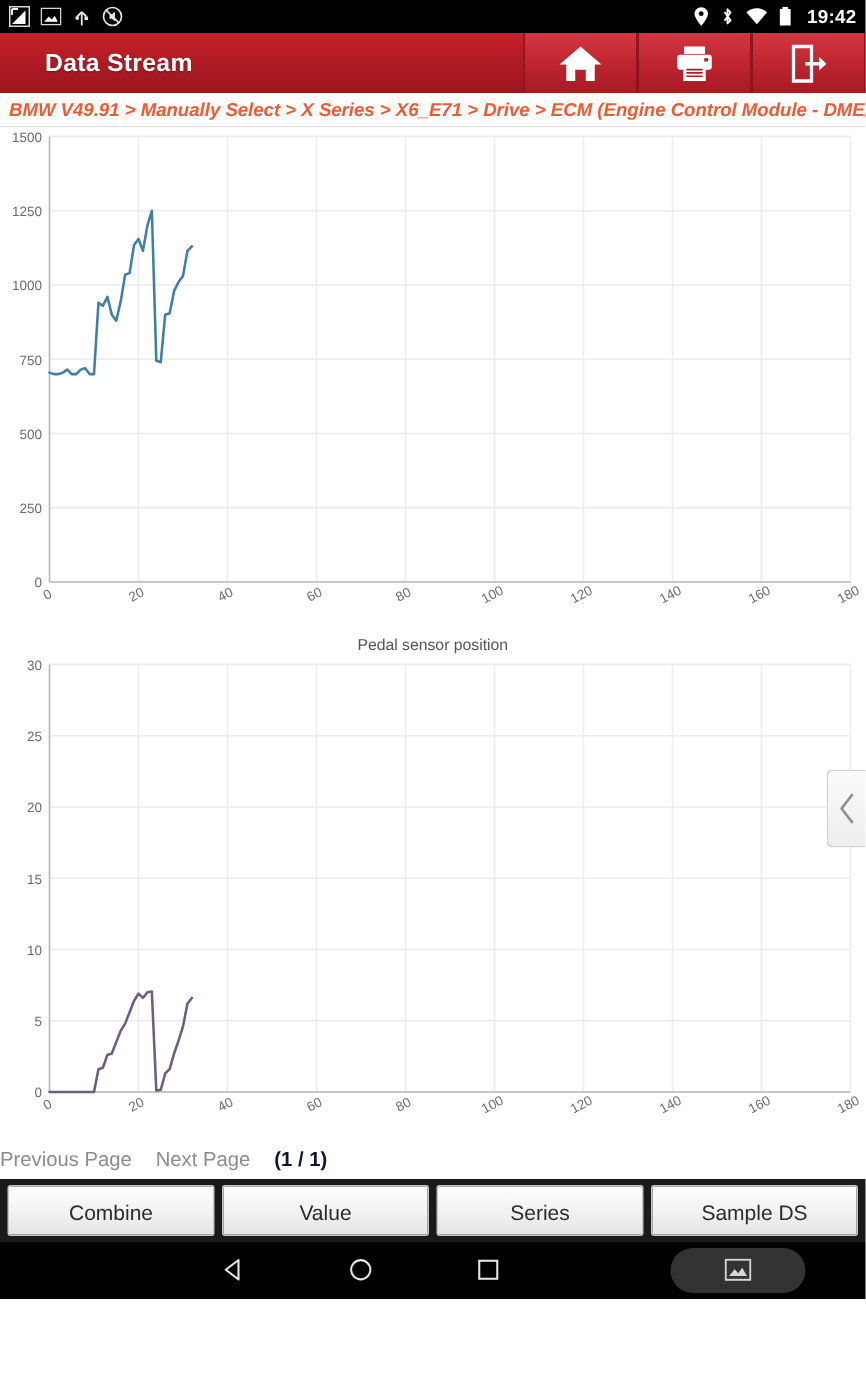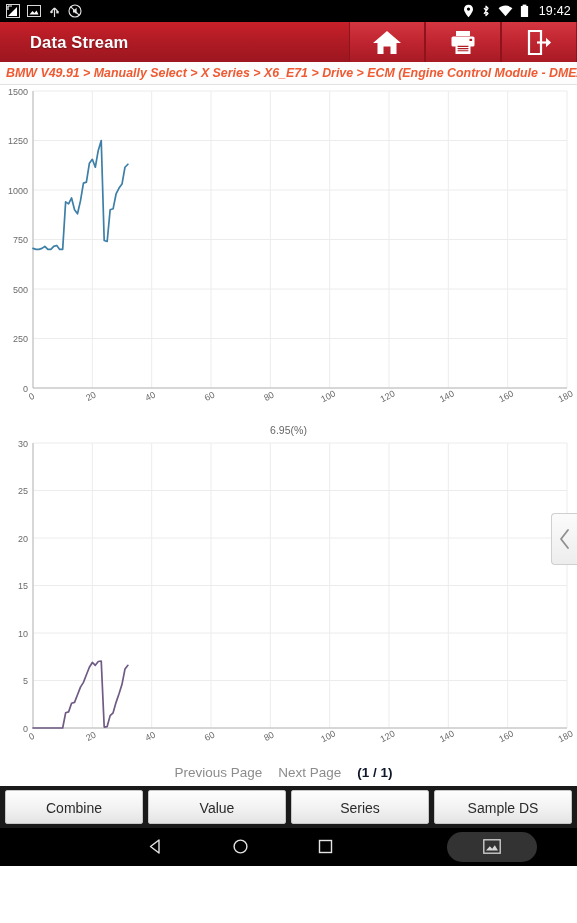--- a/index.html
+++ b/index.html
@@ -12,21 +12,21 @@
   .screen{position:relative;width:577px;height:923px;}
 
   
   .statusbar{
     height:22px;background:#000;color:#fff;
     display:flex;align-items:center;justify-content:space-between;
     padding:0 6px;box-sizing:border-box;
   }
   .sb-left,.sb-right{display:flex;align-items:center;gap:7px;}
   .sb-ico{display:block;}
-  .sb-clock{font-size:12.5px;font-weight:normal;letter-spacing:.2px;margin-left:3px;}
+  .sb-clock{font-size:12.5px;font-weight:bold;letter-spacing:.2px;margin-left:3px;}
 
   
   .titlebar{
     height:40px;position:relative;
     background:linear-gradient(to bottom,#c8202a 0%,#b01b24 48%,#9c1620 100%);
     display:flex;align-items:center;
   }
   .apptitle{
     color:#fff;font-size:16.5px;font-weight:bold;padding-left:30px;
     letter-spacing:.2px;text-shadow:0 1px 1px rgba(0,0,0,.35);
@@ -60,21 +60,21 @@
     position:absolute;right:0;top:428px;width:26px;height:52px;
     background:linear-gradient(to bottom,#fbfbfb,#ededed);
     border:1px solid #cfcfcf;border-right:none;
     border-top-left-radius:4px;border-bottom-left-radius:4px;
     display:flex;align-items:center;justify-content:center;
     box-sizing:border-box;
   }
 
   
   .pager{
-    height:26px;display:flex;align-items:center;justify-content:center;
+    height:26px;display:flex;align-items:center;justify-content:flex-start;
     gap:16px;padding-right:10px;background:#fff;
   }
   .pager span{font-size:13.5px;color:#8c8c8c;}
   .pager .pg-count{color:#0f172a;font-weight:bold;}
 
   
   .btnbar{
     height:42px;background:#1a1a1a;
     display:flex;align-items:center;gap:5px;padding:0 5px;box-sizing:border-box;
   }
@@ -212,21 +212,21 @@
           <text x="389" y="314" text-anchor="middle" font-family="&quot;Liberation Sans&quot;,sans-serif" font-size="9" fill="#6b6b6b" transform="rotate(-28 389 314)">120</text>
           <text x="448.3333333333333" y="314" text-anchor="middle" font-family="&quot;Liberation Sans&quot;,sans-serif" font-size="9" fill="#6b6b6b" transform="rotate(-28 448.3333333333333 314)">140</text>
           <text x="507.66666666666663" y="314" text-anchor="middle" font-family="&quot;Liberation Sans&quot;,sans-serif" font-size="9" fill="#6b6b6b" transform="rotate(-28 507.66666666666663 314)">160</text>
           <text x="567" y="314" text-anchor="middle" font-family="&quot;Liberation Sans&quot;,sans-serif" font-size="9" fill="#6b6b6b" transform="rotate(-28 567 314)">180</text>
           <polyline points="33,163.41 35.96666666666667,164.4 38.93333333333334,164.4 41.9,163.41 44.86666666666667,161.43 47.83333333333333,164.4 50.8,164.4 53.766666666666666,161.43 56.733333333333334,160.44 59.7,164.4 62.666666666666664,164.4 65.63333333333333,116.88 68.6,118.86000000000001 71.56666666666666,112.91999999999999 74.53333333333333,124.80000000000001 77.5,128.76 80.46666666666667,115.88999999999999 83.43333333333334,98.07000000000002 86.4,97.07999999999998 89.36666666666667,78.26999999999998 92.33333333333333,74.31 95.30000000000001,82.23000000000002 98.26666666666667,65.39999999999998 101.23333333333333,55.5 104.2,155.49 107.16666666666667,156.48 110.13333333333333,124.80000000000001 113.1,123.80999999999997 116.06666666666666,108.96000000000001 119.03333333333335,103.02000000000001 122,99.06 124.96666666666667,82.23000000000002 127.93333333333334,79.26000000000002" fill="none" stroke="#3d7fa6" stroke-width="1.7" stroke-linejoin="round" stroke-linecap="round"></polyline>
         </svg>
     </div>
 
     <div class="chart-block">
       <div class="chart-head">
-        <div class="c-val">6.95(%)</div>
+        <div>Pedal sensor position</div>
       </div>
       <svg class="chart-svg" id="svg-chart-1" width="577" height="323">
           <rect x="33" y="6" width="534" height="285" fill="#ffffff"></rect>
           <line x1="33" y1="291" x2="567" y2="291" stroke="#ececec" stroke-width="1"></line>
           <line x1="33" y1="243.5" x2="567" y2="243.5" stroke="#ececec" stroke-width="1"></line>
           <line x1="33" y1="196" x2="567" y2="196" stroke="#ececec" stroke-width="1"></line>
           <line x1="33" y1="148.5" x2="567" y2="148.5" stroke="#ececec" stroke-width="1"></line>
           <line x1="33" y1="101" x2="567" y2="101" stroke="#ececec" stroke-width="1"></line>
           <line x1="33" y1="53.5" x2="567" y2="53.5" stroke="#ececec" stroke-width="1"></line>
           <line x1="33" y1="6" x2="567" y2="6" stroke="#ececec" stroke-width="1"></line>

